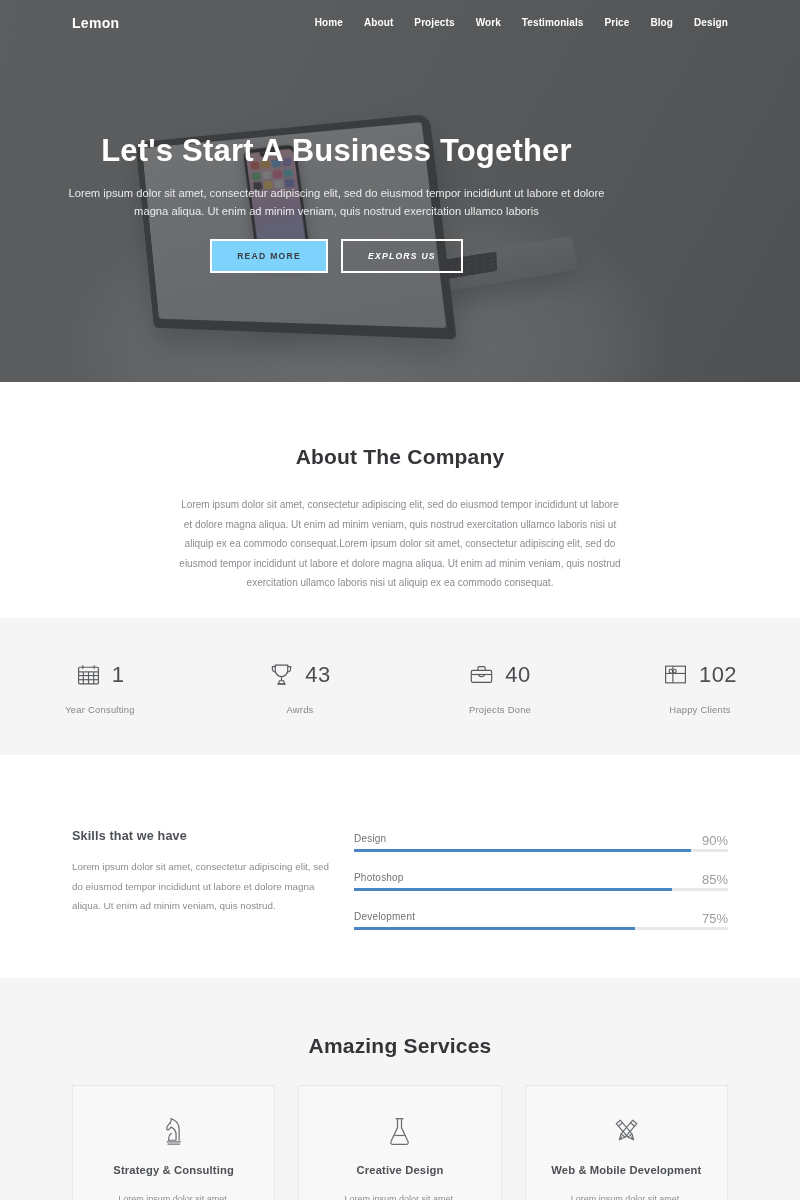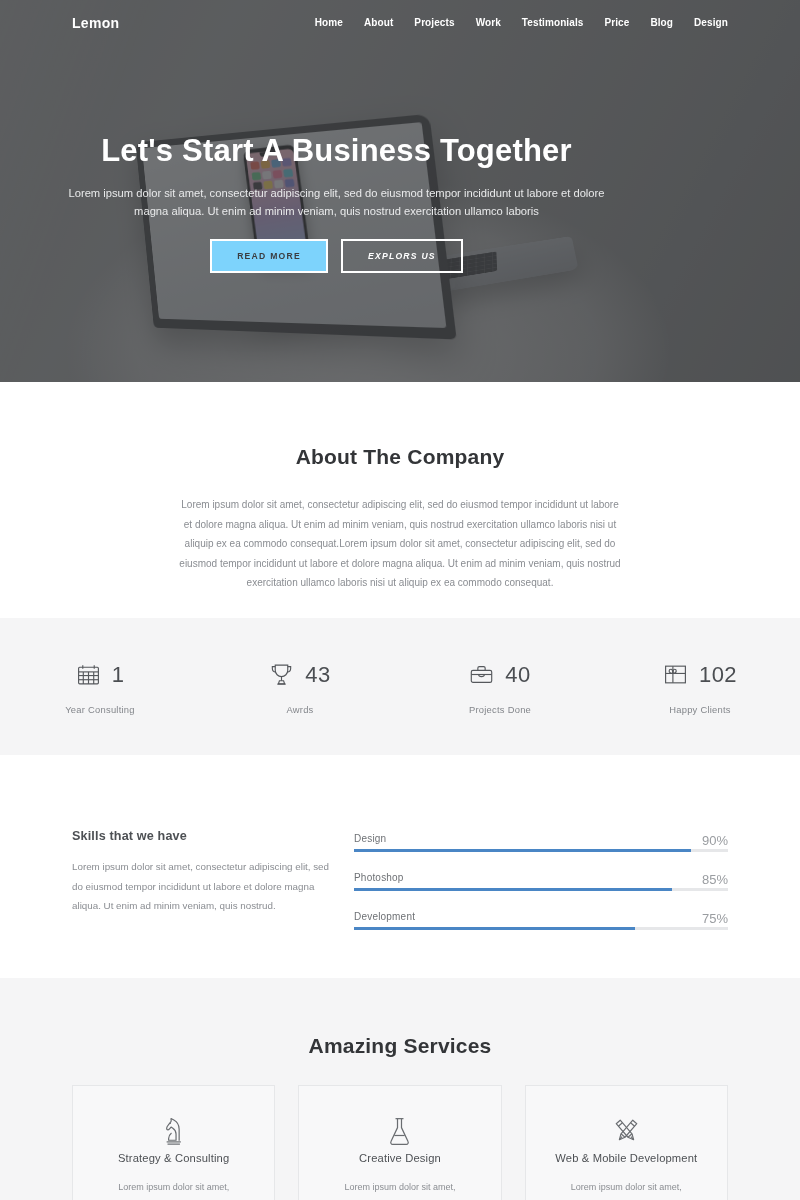--- a/index.html
+++ b/index.html
@@ -285,24 +285,25 @@
     flex:1;
     border:1px solid #e6e7e9;
     background:#f8f8f9;
     padding:28px 22px 30px;
     text-align:center;
     min-height:145px;
   }
   .svc-ico { height:34px; color:#6a6d71; display:flex; align-items:center; justify-content:center; }
   .svc-ico svg { width:27px; height:31px; display:block; }
   .svc-title {
-    margin-top:4px;
+    margin-top:16px;
     font-size:11.2px;
     color:#4d5054;
     letter-spacing:0.15px;
+    font-weight:bold;
   }
   .svc-copy {
     margin-top:14px;
     font-size:9px;
     line-height:2.0;
     color:#8a8d92;
   }
 </style>
 </head>
 <body>

